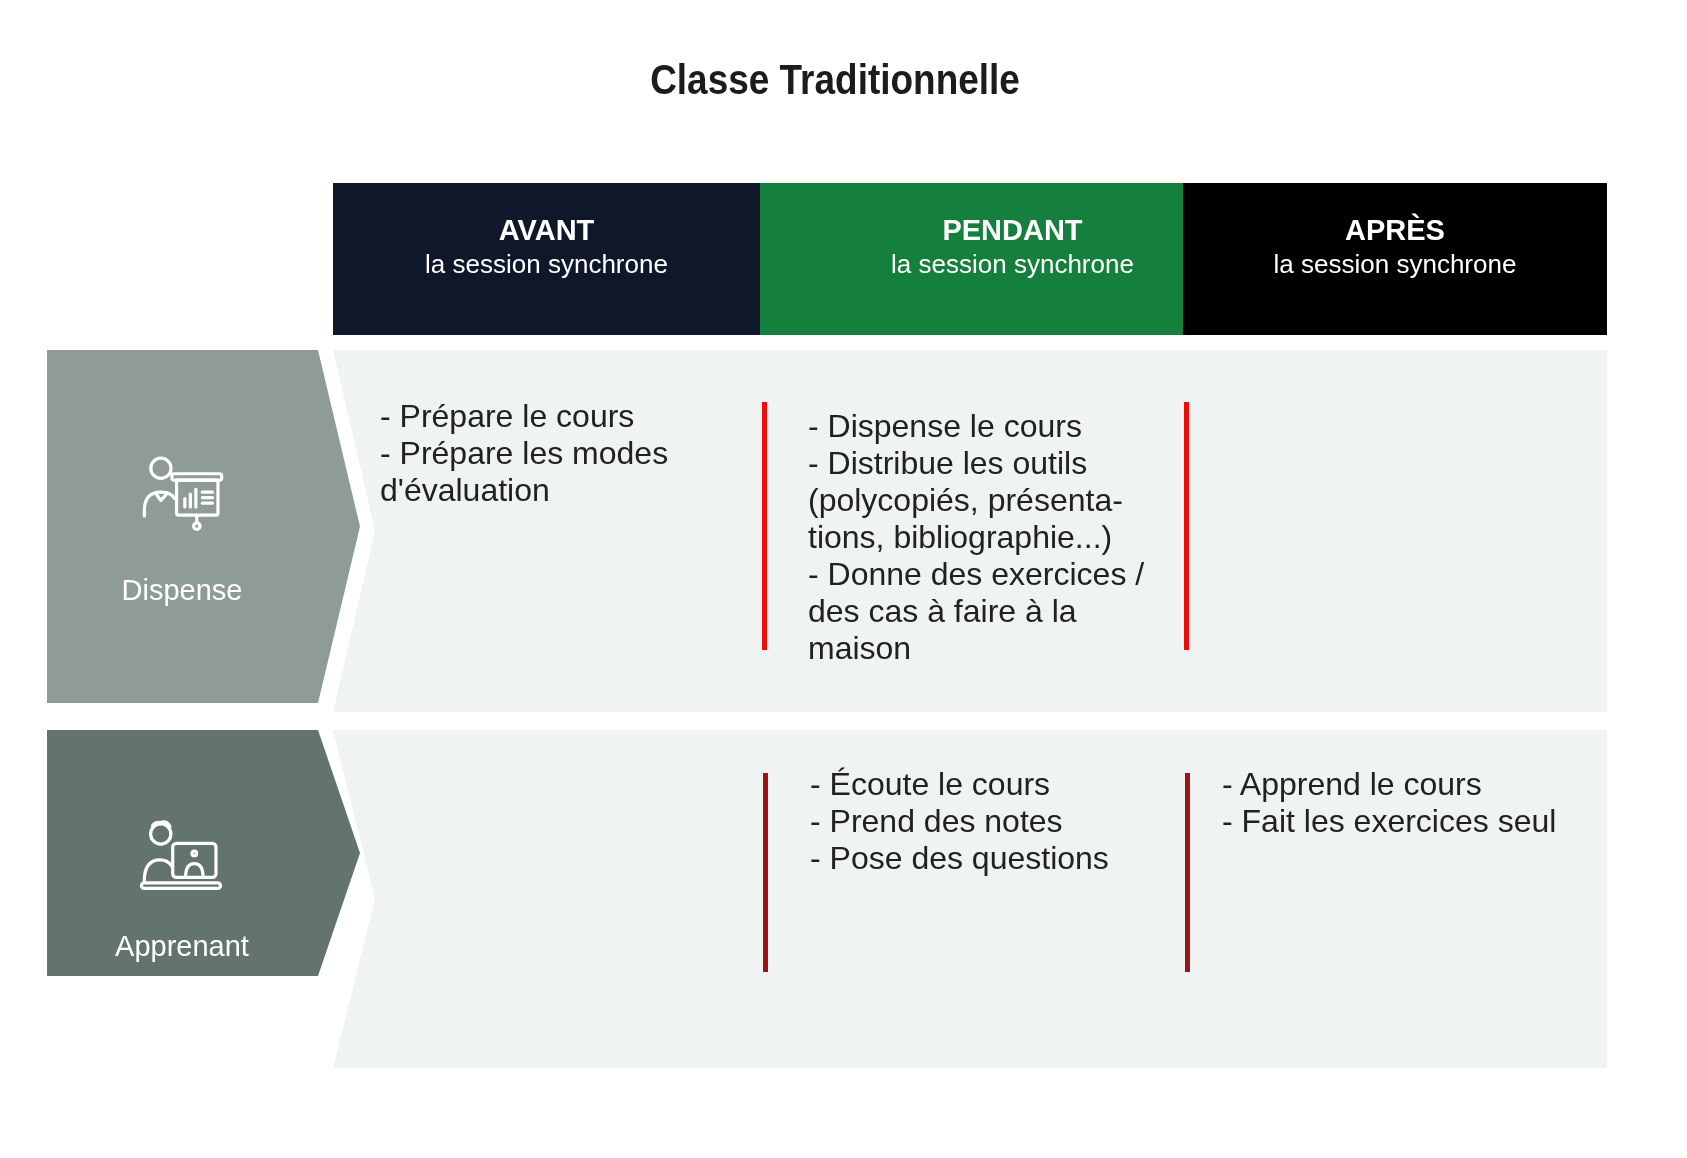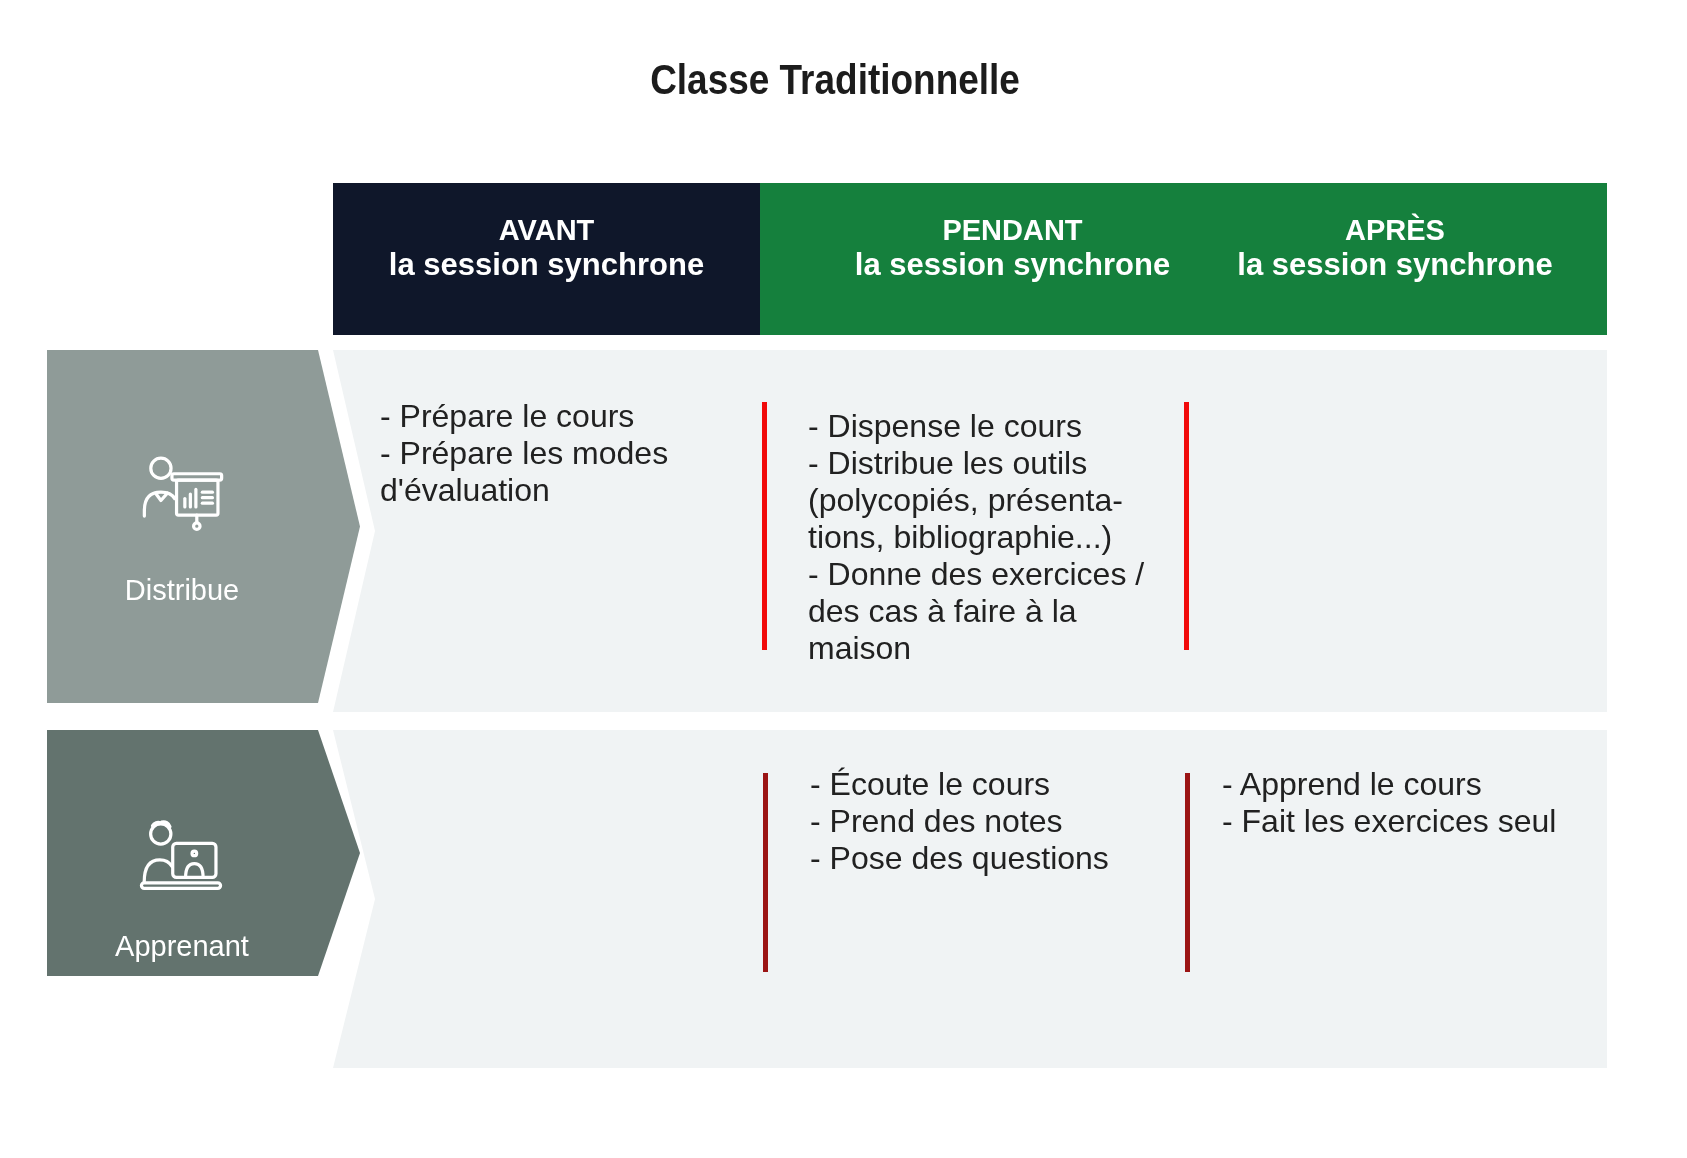--- a/index.html
+++ b/index.html
@@ -12,23 +12,23 @@
     text-align:center;font-size:42px;font-weight:bold;color:#1c1c1c;
     transform:scaleX(0.88);transform-origin:50% 50%;letter-spacing:0;
   }
   .hdr{
     position:absolute;top:183px;height:152px;display:flex;flex-direction:column;
     align-items:center;justify-content:center;padding-bottom:26px;box-sizing:border-box;
     color:#ffffff;text-align:center;
   }
   .hdr-avant{left:333px;width:427px;background:#0f172a;}
   .hdr-pendant{left:760px;width:505px;background:#15803d;}
-  .hdr-apres{left:1183px;width:424px;background:#15803d;}
+  .hdr-apres{left:1183px;width:424px;background:#000000;}
   .hdr-label{font-size:29px;font-weight:bold;line-height:36px;}
-  .hdr-sub{font-size:31px;font-weight:bold;line-height:33px;}
+  .hdr-sub{font-size:26px;font-weight:normal;line-height:33px;}
   .band{
     position:absolute;left:333px;width:1274px;background:#f0f3f4;
     clip-path:polygon(0 0,100% 0,100% 100%,0 100%,42px 50%);
   }
   .band1{top:350px;height:362px;}
   .band2{top:730px;height:338px;}
   .chev{
     position:absolute;left:47px;width:313px;
     clip-path:polygon(0 0,271px 0,100% 50%,271px 100%,0 100%);
   }
@@ -94,21 +94,21 @@
       <rect x="43" y="35" width="45" height="38" rx="2"></rect>
       <path d="M52 64 v-9"></path>
       <path d="M58 64 v-14"></path>
       <path d="M64 64 v-19"></path>
       <path d="M71 48 h11"></path>
       <path d="M71 54 h11"></path>
       <path d="M71 60 h11"></path>
       <path d="M65 73 v8"></path>
       <circle cx="65" cy="85" r="3.5"></circle>
     </svg>
-    <div class="chev-label">Distribue</div>
+    <div class="chev-label">Dispense</div>
   </div>
 
   <div class="chev chev2">
     <svg class="icon chev-icon" width="92" height="92" viewBox="0 0 100 100">
       <circle cx="28" cy="24" r="11"></circle>
       <path d="M19 15 a7 7 0 0 1 9 -3"></path>
       <path d="M29 11 a7 7 0 0 1 9 5"></path>
       <path d="M10 76 q0 -24 17 -24 q9 0 13 7"></path>
       <rect x="41" y="34" width="47" height="37" rx="4"></rect>
       <circle cx="64.5" cy="45" r="2.5"></circle>

